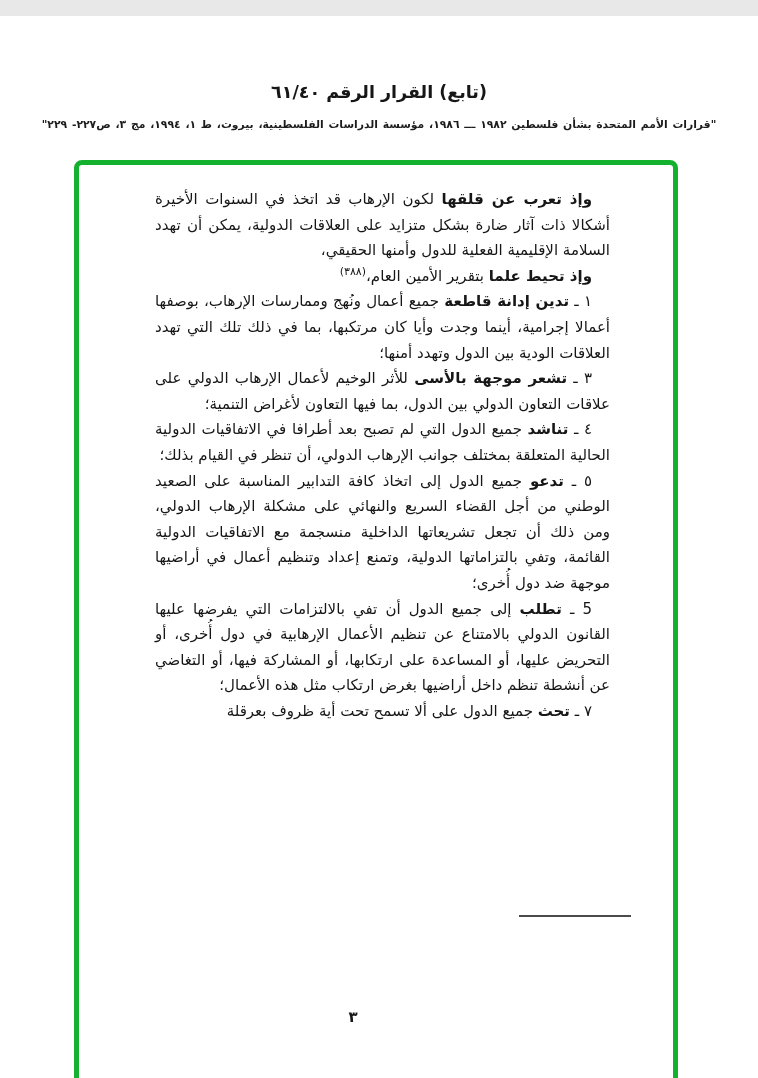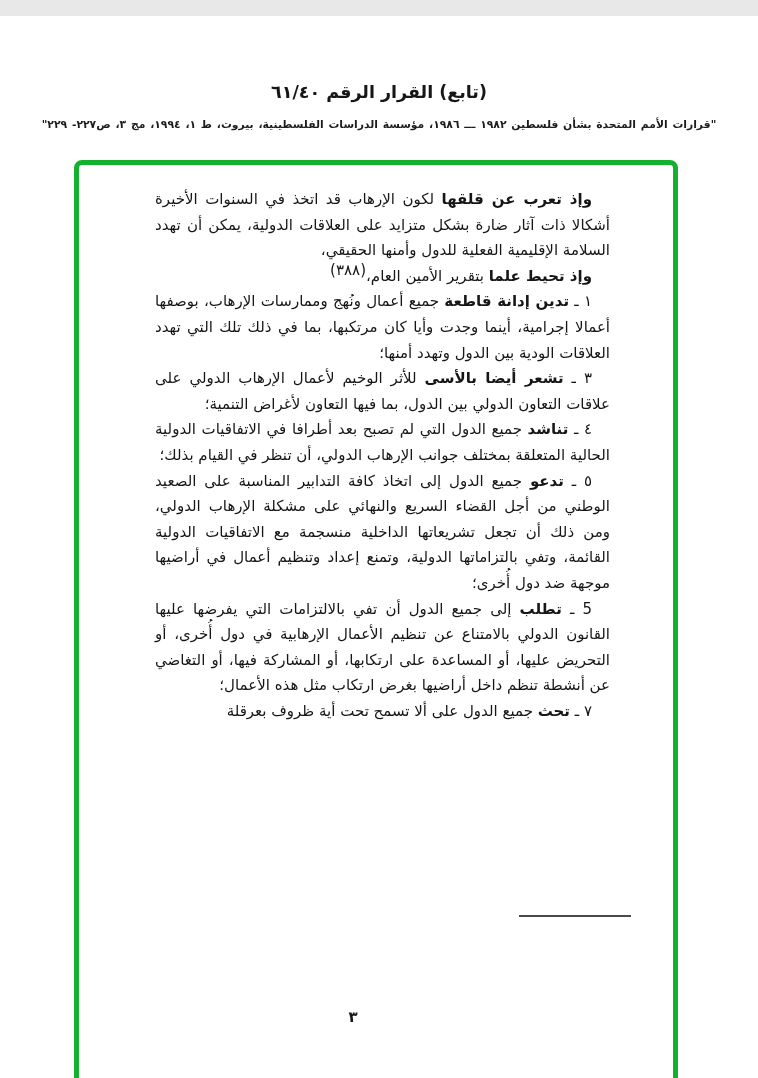--- a/index.html
+++ b/index.html
@@ -29,21 +29,21 @@
     background:transparent;
   }
   .doc{
     direction:rtl;
     text-align:justify;
     padding:22px 63px 0 76px;
     font-size:15px;line-height:25.6px;
   }
   .doc p{margin:0;text-indent:18px;}
   .doc p b{font-weight:bold;}
-  .doc sup{font-size:15px;line-height:0;vertical-align:6px;}
+  .doc sup{font-size:11px;line-height:0;vertical-align:6px;}
   .fn-rule{
     position:absolute;top:750px;right:42px;width:112px;height:1.5px;
     background:#4a4a4a;
   }
   .fn-text{
     position:absolute;top:758px;right:42px;width:330px;
     direction:rtl;text-align:right;
     font-size:12.5px;letter-spacing:0.3px;
   }
   .page-num{
@@ -61,21 +61,21 @@
   </div>
 
   <div class="citation">"قرارات الأمم المتحدة بشأن فلسطين ١٩٨٢ ـــ ١٩٨٦، مؤسسة الدراسات الفلسطينية، بيروت، ط ١، ١٩٩٤، مج ٣، ص٢٢٧- ٢٢٩"</div>
 
   <div class="green-box" style="border-color: rgb(20, 177, 46);">
 
     <div class="doc">
         <p><b>وإذ تعرب عن قلقها</b> لكون الإرهاب قد اتخذ في السنوات الأخيرة أشكالا ذات آثار ضارة بشكل متزايد على العلاقات الدولية، يمكن أن تهدد السلامة الإقليمية الفعلية للدول وأمنها الحقيقي،</p>
         <p><b>وإذ تحيط علما</b> بتقرير الأمين العام،<sup>(٣٨٨)</sup></p>
         <p><span>١ ـ </span><b>تدين إدانة قاطعة</b> جميع أعمال ونُهج وممارسات الإرهاب، بوصفها أعمالا إجرامية، أينما وجدت وأيا كان مرتكبها، بما في ذلك تلك التي تهدد العلاقات الودية بين الدول وتهدد أمنها؛</p>
-        <p><span>٣ ـ </span><b>تشعر أيضا بالأسى</b> للأثر الوخيم لأعمال الإرهاب الدولي على علاقات التعاون الدولي بين الدول، بما فيها التعاون لأغراض التنمية؛</p>
+        <p><span>٣ ـ </span><b>تشعر موجهة بالأسى</b> للأثر الوخيم لأعمال الإرهاب الدولي على علاقات التعاون الدولي بين الدول، بما فيها التعاون لأغراض التنمية؛</p>
         <p><span>٤ ـ </span><b>تناشد</b> جميع الدول التي لم تصبح بعد أطرافا في الاتفاقيات الدولية الحالية المتعلقة بمختلف جوانب الإرهاب الدولي، أن تنظر في القيام بذلك؛</p>
         <p><span>٥ ـ </span><b>تدعو</b> جميع الدول إلى اتخاذ كافة التدابير المناسبة على الصعيد الوطني من أجل القضاء السريع والنهائي على مشكلة الإرهاب الدولي، ومن ذلك أن تجعل تشريعاتها الداخلية منسجمة مع الاتفاقيات الدولية القائمة، وتفي بالتزاماتها الدولية، وتمنع إعداد وتنظيم أعمال في أراضيها موجهة ضد دول أُخرى؛</p>
         <p><span>5 ـ </span><b>تطلب</b> إلى جميع الدول أن تفي بالالتزامات التي يفرضها عليها القانون الدولي بالامتناع عن تنظيم الأعمال الإرهابية في دول أُخرى، أو التحريض عليها، أو المساعدة على ارتكابها، أو المشاركة فيها، أو التغاضي عن أنشطة تنظم داخل أراضيها بغرض ارتكاب مثل هذه الأعمال؛</p>
         <p><span>٧ ـ </span><b>تحث</b> جميع الدول على ألا تسمح تحت أية ظروف بعرقلة</p>
       </div>
 
     <div class="fn-rule"></div>
 
   </div>
 

